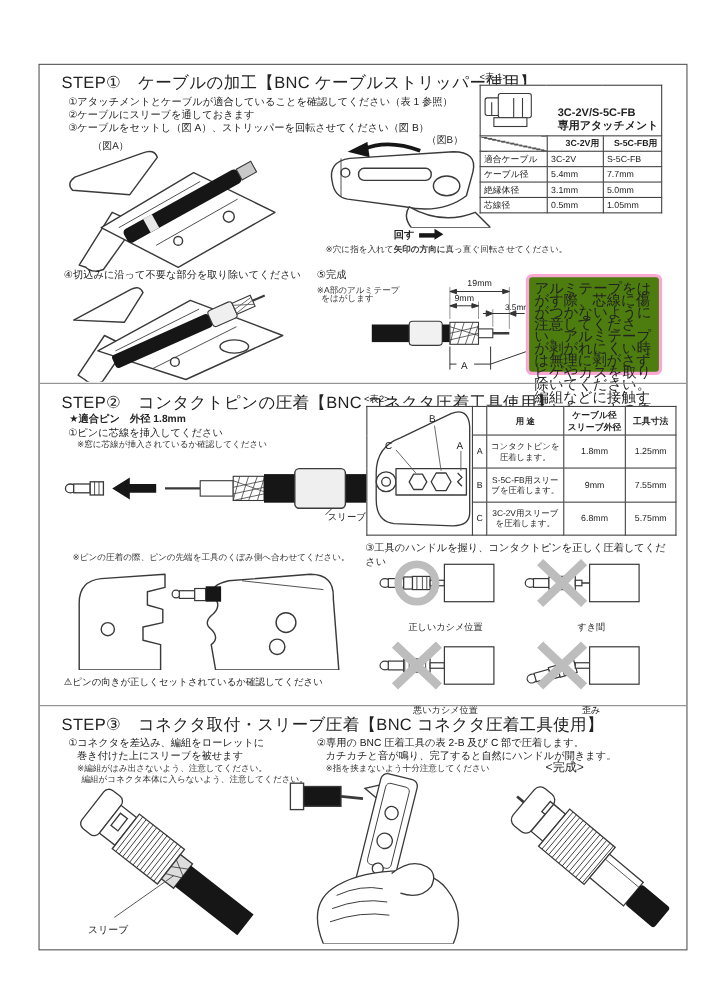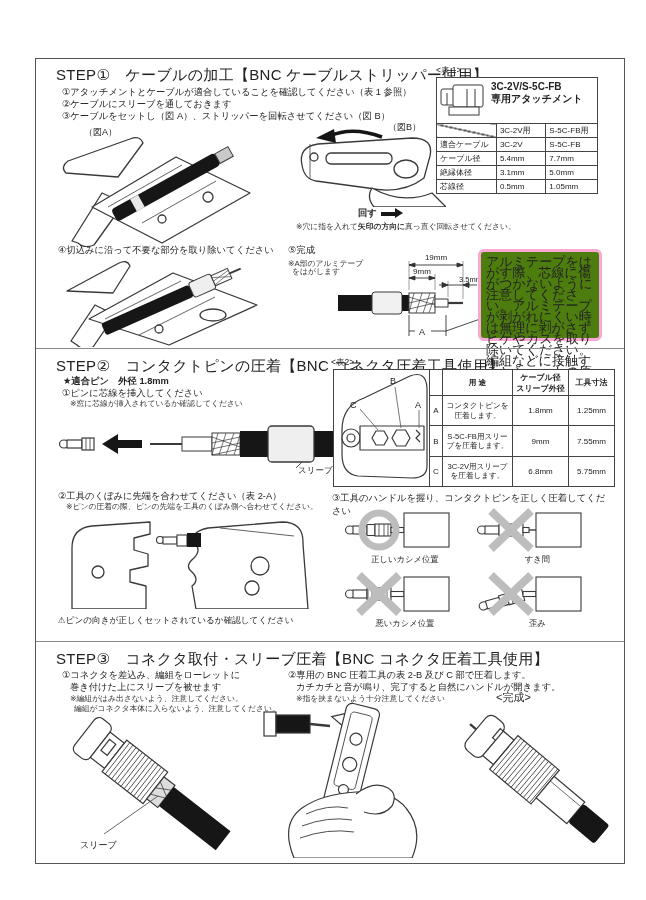--- a/index.html
+++ b/index.html
@@ -16,34 +16,34 @@
   .stitle{font-size:15px;font-weight:normal;letter-spacing:.3px;white-space:nowrap}
   .t{font-size:9.3px;line-height:12.5px;white-space:nowrap}
   .sm{font-size:7.8px;line-height:10.5px;color:#333;white-space:nowrap}
   .b{font-weight:bold}
   .figlab{font-size:9px;white-space:nowrap}
   .harrow{display:inline-block;width:15px;height:4px;background:#161616;position:relative;vertical-align:middle;margin-left:4px}
   .harrow:after{content:"";position:absolute;right:-7px;top:-3.5px;border-left:8px solid #161616;border-top:5.5px solid transparent;border-bottom:5.5px solid transparent}
   .notebox{border:3px solid #f9a8d4;border-radius:6px;background:#4d7c0f;font-size:13px;line-height:11px;padding:4px 5px;color:#222}
   table{border-collapse:collapse;background:#fff}
   .t1 td,.t1 th{border:1px solid #444;font-size:8px;padding:1px 3px;vertical-align:middle}
-  .t1 th{font-weight:normal;text-align:left}
+  .t1 th{font-weight:bold;text-align:right}
   .t1 .lab{text-align:left;white-space:nowrap}
   .t1 .val{text-align:left;white-space:nowrap}
   .t1 .topcell{height:46px;padding:2px}
   .t1title{font-size:10px;font-weight:bold;line-height:12px;white-space:nowrap}
   .diag{background:linear-gradient(to top right,transparent 47%,#555 47%,#555 53%,transparent 53%)}
   .t2 td,.t2 th{border:1px solid #444;font-size:8px;padding:1px 2px;vertical-align:middle;text-align:center}
   .t2 th{font-weight:bold}
   .t2 .use{font-size:7.6px;line-height:9.5px;width:70px}
   .t2 .imgcell{width:96px;padding:0}
   .t2 .kcol{width:13px}
   .caption{font-size:8.5px;white-space:nowrap}
   .excell{width:128px;text-align:center;display:inline-block;vertical-align:top;margin-bottom:6px}
-  .exlabel{font-size:8.3px;margin-top:1px;white-space:nowrap}
+  .exlabel{font-size:8.3px;margin-top:12px;white-space:nowrap}
   .warnrow{font-size:8.6px;white-space:nowrap}
   .donelab{font-size:11px;font-weight:normal;white-space:nowrap}
   svg{display:block}
   svg text{font-family:"Liberation Sans","DejaVu Sans",sans-serif}
 </style>
 </head>
 <body>
 
 <div class="page">
 
@@ -89,21 +89,21 @@
         </g>
       </svg>
       <div class="abs t b" style="left:322px;top:148px"><span>回す</span><span class="harrow"></span></div>
       <div class="abs sm" style="left:260px;top:163px"><span>※穴に指を入れて</span><span class="b">矢印の方向に</span><span>真っ直ぐ回転させてください。</span></div>
 
       <div class="abs caption" style="left:400px;top:6px">&lt;表 1&gt;</div>
       <table class="abs t1" style="left:400px;top:18px;width:162px">
         <tbody>
             <tr>
               <td colspan="3" class="topcell">
-          <div style="display:flex;align-items:flex-start;gap:2px">
+          <div style="display:flex;align-items:flex-end;gap:18px">
             <svg width="50" height="40" viewBox="0 0 50 40">
               <g fill="#fff" stroke="#3a3a3a" stroke-width="1">
                 <rect x="2" y="8" width="20" height="16" rx="2"></rect>
                 <rect x="14" y="4" width="30" height="22" rx="2"></rect>
                 <rect x="10" y="26" width="30" height="8"></rect>
                 <path d="M8 12 L8 24 M28 8 L28 26 M36 8 L36 26" fill="none"></path>
               </g>
             </svg>
             <div>
               <div class="t1title">3C-2V/S-5C-FB</div>
@@ -274,21 +274,20 @@
             </tr>
         <tr style="height:30px">
               <td>C</td>
               <td class="use" style="white-space:normal">3C-2V用スリーブを圧着します。</td>
               <td>6.8mm</td>
               <td>5.75mm</td>
             </tr>
       </tbody>
         </table>
 
-      <div class="abs t" style="left:22px;top:141px">②工具のくぼみに先端を合わせてください（表 2-A）</div>
       <div class="abs sm" style="left:30px;top:153px">※ピンの圧着の際、ピンの先端を工具のくぼみ側へ合わせてください。</div>
 
       <svg class="abs" style="left:28px;top:165px" width="250" height="95" viewBox="0 0 250 95">
         <g fill="#fff" stroke="#3a3a3a" stroke-width="1.3" stroke-linejoin="round">
           <path d="M8 95 L8 34 Q8 14 28 12 L86 8 L86 20 L70 24 L70 36 L84 40 L84 52 L66 56 L66 68 L82 72 L82 95 Z"></path>
           <path d="M132 95 L128 72 Q136 66 128 58 Q120 52 130 44 Q138 36 130 28 Q126 18 144 14 L218 8 Q240 8 239 30 L244 95 Z"></path>
           <circle cx="34" cy="58" r="6"></circle>
           <circle cx="196" cy="52" r="9"></circle>
           <circle cx="188" cy="74" r="7"></circle>
           <path d="M156 14 L230 22" stroke-width="0.8" fill="none"></path>

